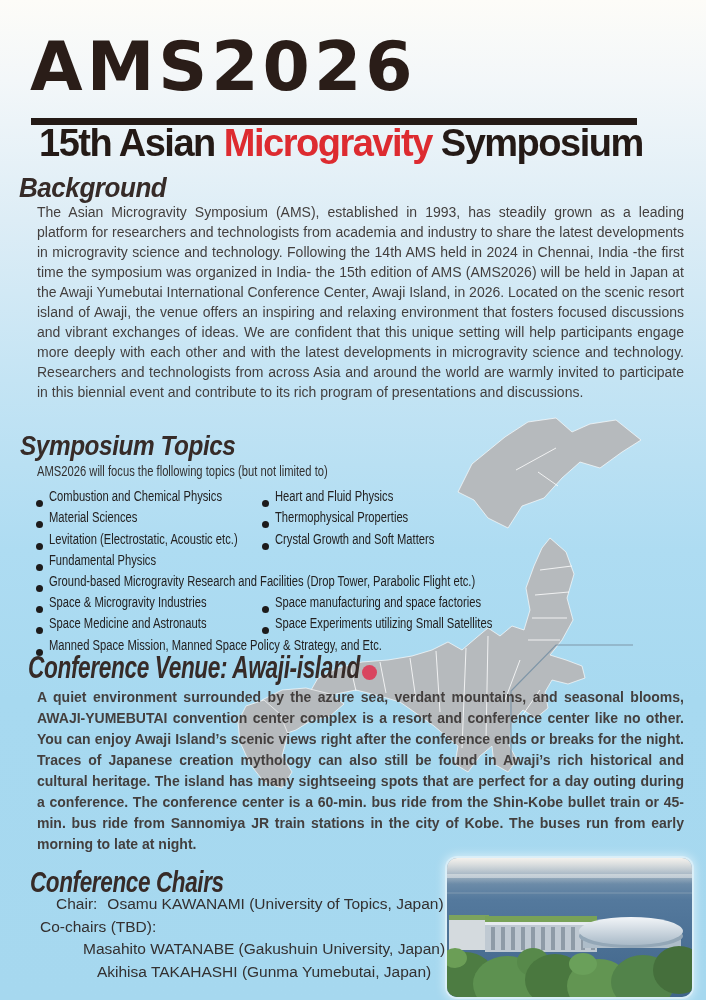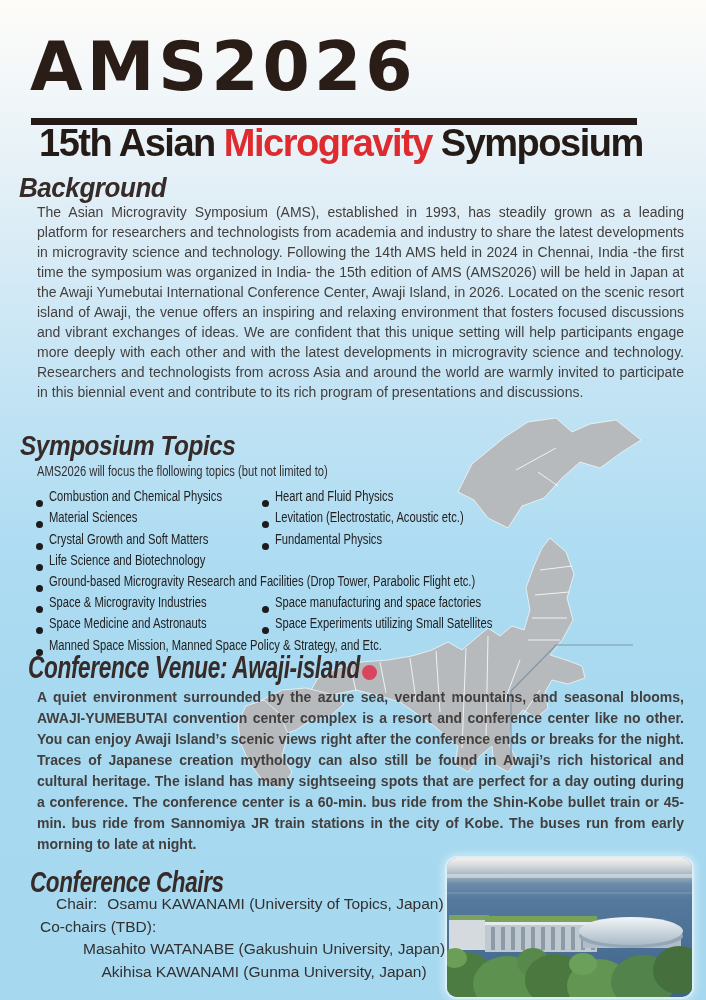--- a/index.html
+++ b/index.html
@@ -116,33 +116,33 @@
     <div class="tp half">
         <span class="b"></span>
         <span class="tx">Heart and Fluid Physics</span>
       </div>
     <div class="tp half">
         <span class="b"></span>
         <span class="tx">Material Sciences</span>
       </div>
     <div class="tp half">
         <span class="b"></span>
+        <span class="tx">Thermophysical Properties</span>
+      </div>
+    <div class="tp half">
+        <span class="b"></span>
         <span class="tx">Levitation (Electrostatic, Acoustic etc.)</span>
       </div>
     <div class="tp half">
         <span class="b"></span>
         <span class="tx">Crystal Growth and Soft Matters</span>
       </div>
     <div class="tp half">
         <span class="b"></span>
         <span class="tx">Fundamental Physics</span>
-      </div>
-    <div class="tp half">
-        <span class="b"></span>
-        <span class="tx">Life Science and Biotechnology</span>
       </div>
     <div class="tp full">
         <span class="b"></span>
         <span class="tx">Ground-based Microgravity Research and Facilities (Drop Tower, Parabolic Flight etc.)</span>
       </div>
     <div class="tp half">
         <span class="b"></span>
         <span class="tx">Space &amp; Microgravity Industries</span>
       </div>
     <div class="tp half">
@@ -165,21 +165,21 @@
 
   <div class="abs shead h-venue">Conference Venue: Awaji-island</div>
   <div class="abs marker"></div>
   <div class="abs para para-venue">A quiet environment surrounded by the azure sea, verdant mountains, and seasonal blooms, AWAJI-YUMEBUTAI convention center complex is a resort and conference center like no other. You can enjoy Awaji Island’s scenic views right after the conference ends or breaks for the night. Traces of Japanese creation mythology can also still be found in Awaji’s rich historical and cultural heritage. The island has many sightseeing spots that are perfect for a day outing during a conference. The conference center is a 60-min. bus ride from the Shin-Kobe bullet train or 45-min. bus ride from Sannomiya JR train stations in the city of Kobe. The buses run from early morning to late at night.</div>
 
   <div class="abs shead h-chairs">Conference Chairs</div>
   <div class="abs chairs">
     <div><span class="lbl">Chair:</span><span>Osamu KAWANAMI (University of Topics, Japan)</span></div>
     <div>Co-chairs (TBD):</div>
     <div class="indent">Masahito WATANABE (Gakushuin University, Japan)</div>
-    <div class="indent">Akihisa KAWANAMI (Gunma University, Japan)</div>
+    <div class="indent">Akihisa TAKAHASHI (Gunma Yumebutai, Japan)</div>
   </div>
 
   <div class="abs photo">
     <svg width="245" height="139" viewBox="0 0 245 139">
       <defs>
         <linearGradient id="sea" x1="0" y1="0" x2="0" y2="1">
           <stop offset="0" stop-color="#93a9ba"></stop>
           <stop offset="0.3" stop-color="#54799d"></stop>
           <stop offset="1" stop-color="#40658a"></stop>
         </linearGradient>

